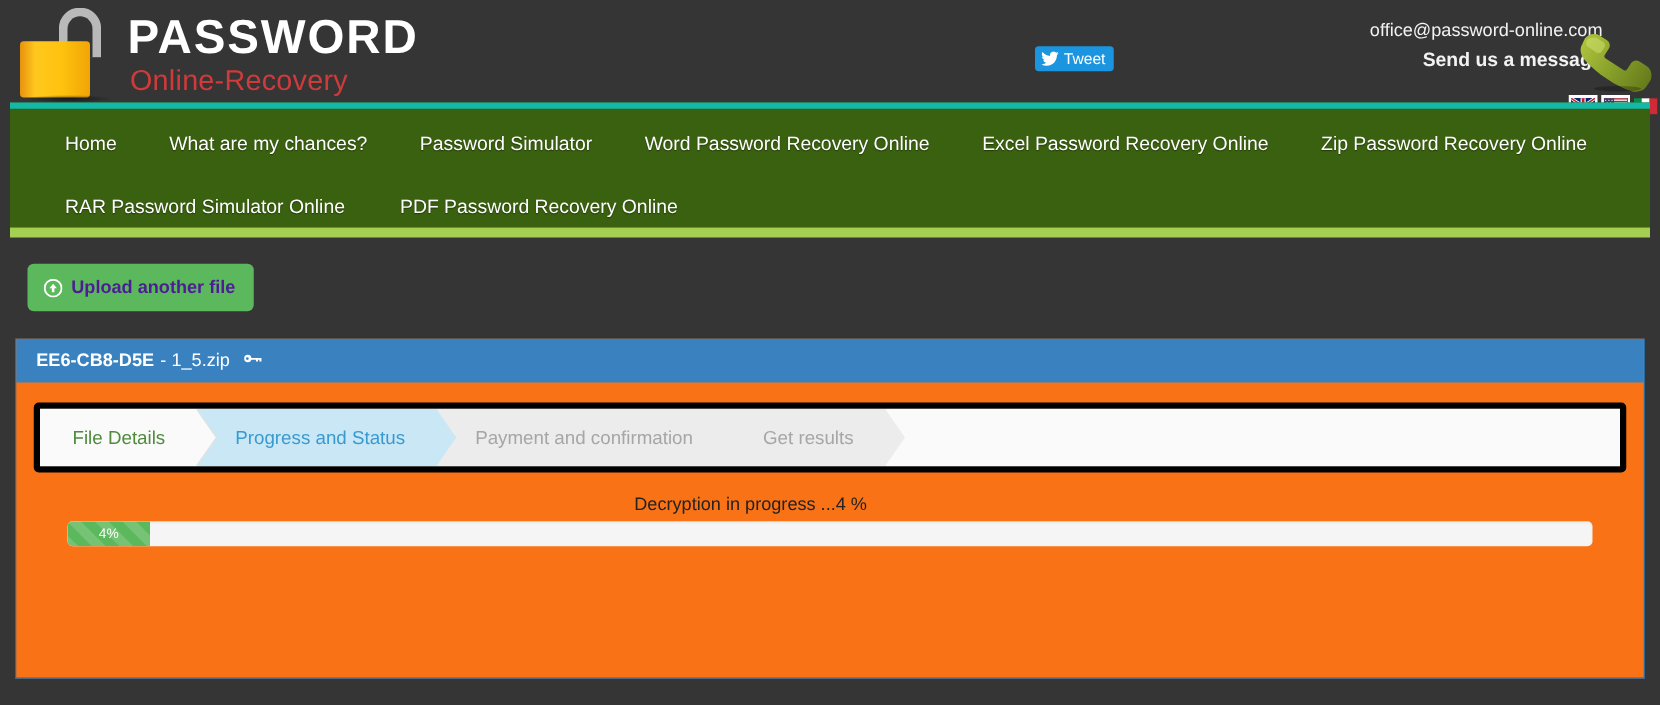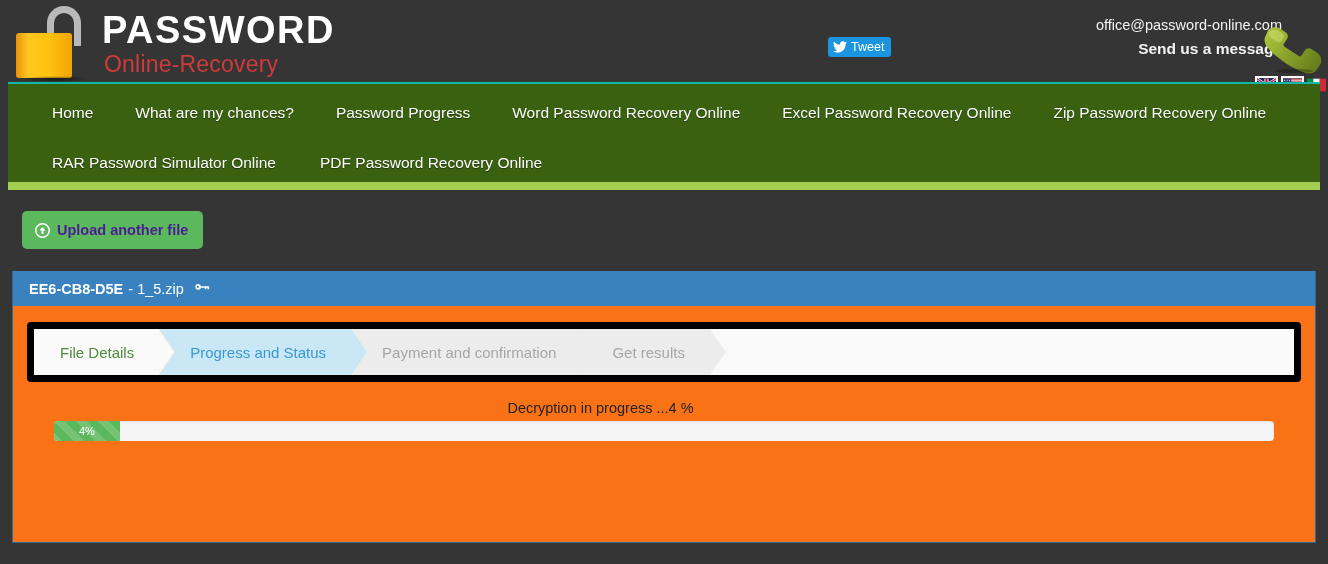--- a/index.html
+++ b/index.html
@@ -182,21 +182,21 @@
     gap: 3px;
   }
   .flag { width: 19px; height: 14px; display: block; cursor: pointer; }
   .flag.bordered { box-shadow: 0 0 0 2px #ffffff; margin: 0 2px; }
 
   
   .nav {
     position: relative;
     margin: 0 8px;
     background: #3a6110;
-    border-top: 2px solid #14b8a6;
+    border-top: 5px solid #14b8a6;
     padding: 4px 0 0 0;
     height: 100px;
     box-sizing: border-box;
   }
   .nav-inner { padding: 0 44px; }
   .nav-row {
     display: flex;
     align-items: center;
     height: 50px;
     gap: 0;
@@ -264,21 +264,21 @@
   .panel-head .fid { font-weight: bold; }
   .panel-head .fname { font-weight: normal; margin-left: 5px; }
   .panel-head .key-icon { margin-left: 9px; display: block; }
 
   .panel-body { padding: 16px 14px 0 14px; }
 
   
   .wizard {
     display: flex;
     height: 46px;
-    border: 7px solid #000000;
+    border: 5px solid #000000;
     border-radius: 4px;
     background: #fafafa;
     overflow: hidden;
   }
   .step {
     position: relative;
     display: flex;
     align-items: center;
     font-size: 15px;
     padding: 0 26px 0 30px;
@@ -418,21 +418,21 @@
         <rect x="40" width="20" height="40" fill="#ce2b37"></rect>
       </svg>
     </div>
   </div>
 
   <div class="nav">
     <div class="nav-inner">
       <div class="nav-row first">
         <div class="nav-item">Home</div>
         <div class="nav-item">What are my chances?</div>
-        <div class="nav-item">Password Progress</div>
+        <div class="nav-item">Password Simulator</div>
         <div class="nav-item">Word Password Recovery Online</div>
         <div class="nav-item">Excel Password Recovery Online</div>
         <div class="nav-item">Zip Password Recovery Online</div>
       </div>
       <div class="nav-row second">
         <div class="nav-item">RAR Password Simulator Online</div>
         <div class="nav-item">PDF Password Recovery Online</div>
       </div>
     </div>
     <div class="nav-accent"></div>

